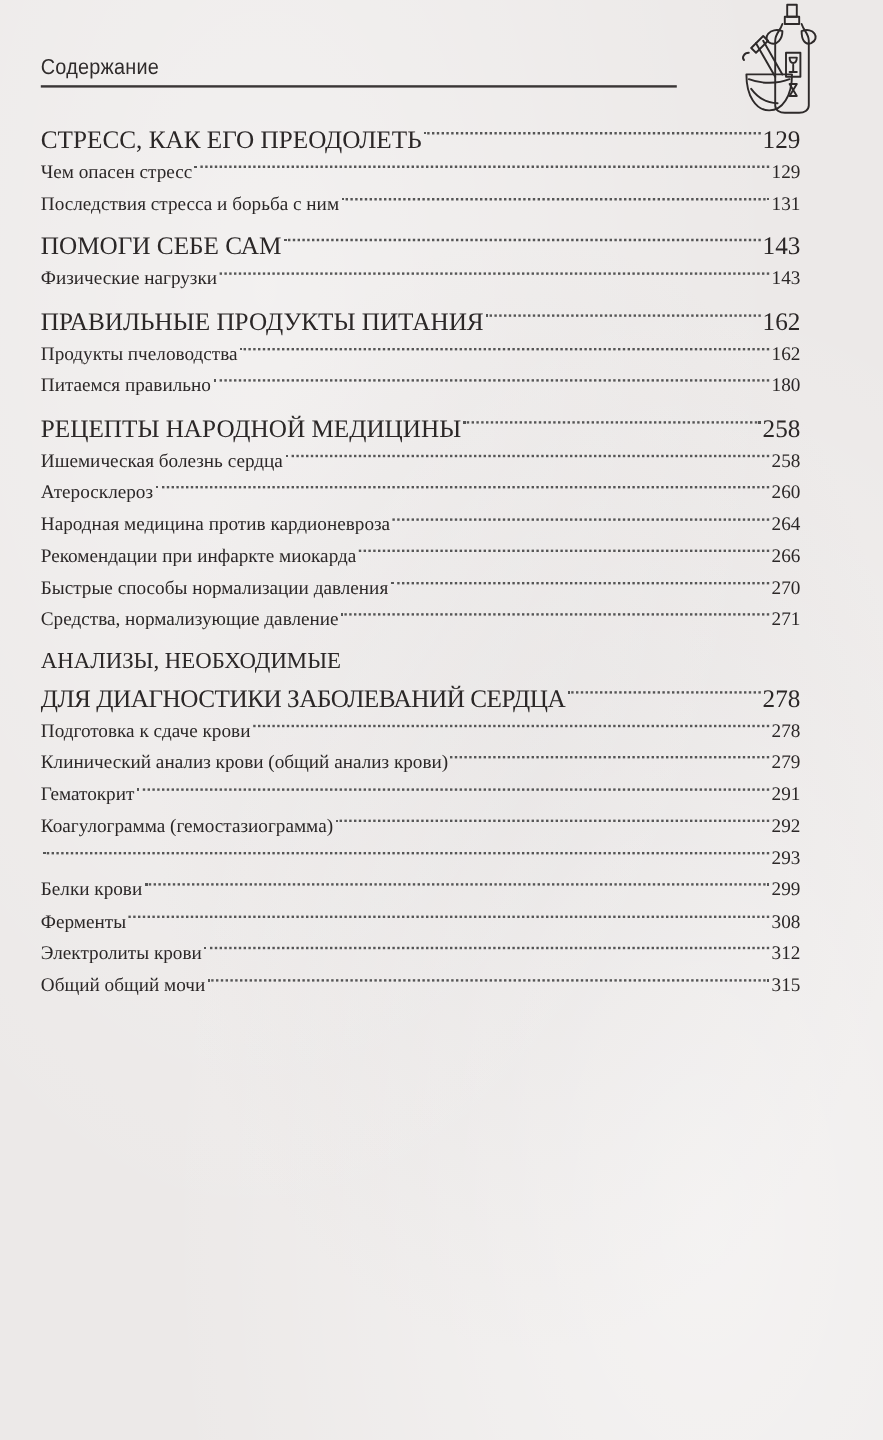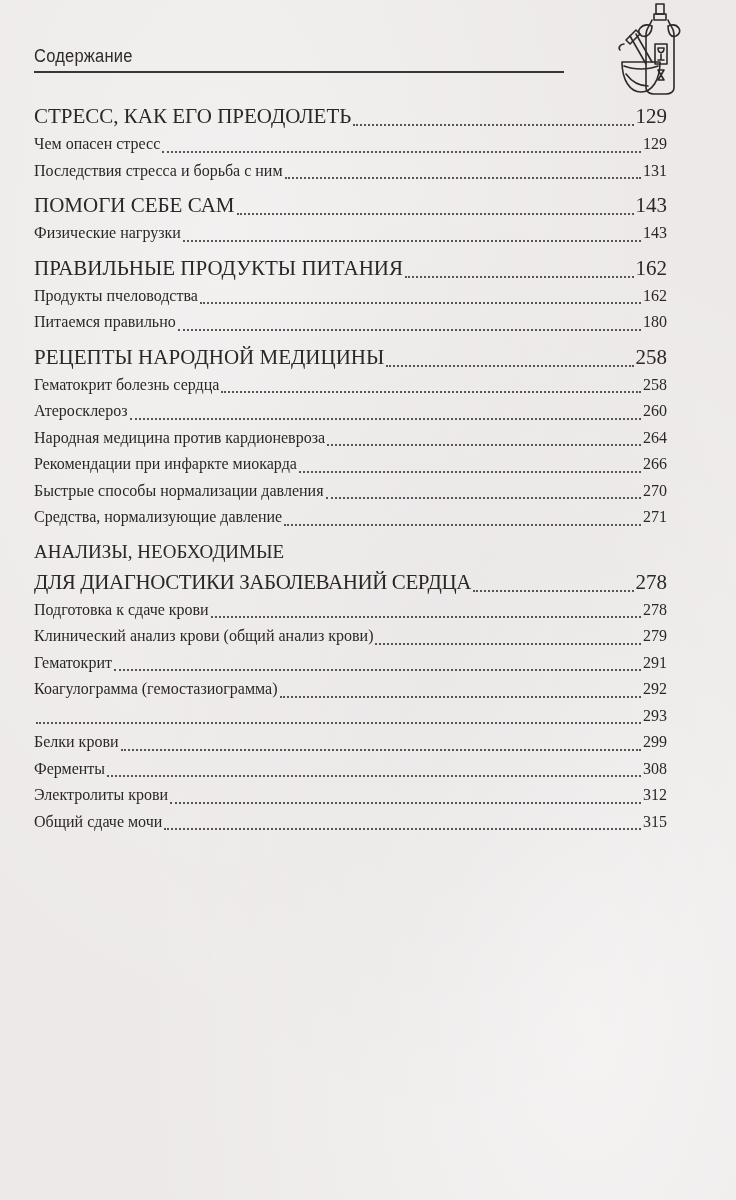--- a/index.html
+++ b/index.html
@@ -26,21 +26,21 @@
   .header-rule {
     position: absolute; left: 0; top: 71px; width: 530px; height: 1.5px; background: #3a3636;
   }
   .header-emblem {
     position: absolute; left: 530px; top: 0; width: 140px; height: 100px;
   }
   .toc {
     position: absolute; left: 34px; top: 101px; width: 633px;
   }
   .toc-row {
-    display: flex; align-items: flex-end; white-space: nowrap;
+    display: flex; align-items: center; white-space: nowrap;
   }
   .toc-row.chapter { font-size: 21px; line-height: 30px; }
   .toc-row.section { font-size: 16px; line-height: 26.5px; }
   .toc-row.chapter.gap { margin-top: 6px; }
   .toc-row.chapter-line1 { font-size: 19px; line-height: 30px; margin-top: 6px; }
   .toc-label { transform-origin: left; }
   .toc-dots {
     flex: 1 1 auto; overflow: hidden; margin: 0 2px;
     border-bottom: 2px dotted #555;
     position: relative; top: -5px; height: 0;
@@ -120,21 +120,21 @@
     <span class="toc-dots"></span>
     <span class="toc-page">180</span>
   </div>
 
   <div class="toc-row chapter gap">
     <span class="toc-label">РЕЦЕПТЫ НАРОДНОЙ МЕДИЦИНЫ</span>
     <span class="toc-dots"></span>
     <span class="toc-page">258</span>
   </div>
   <div class="toc-row section">
-    <span class="toc-label">Гематокрит болезнь сердца</span>
+    <span class="toc-label">Ишемическая болезнь сердца</span>
     <span class="toc-dots"></span>
     <span class="toc-page">258</span>
   </div>
   <div class="toc-row section">
     <span class="toc-label">Атеросклероз</span>
     <span class="toc-dots"></span>
     <span class="toc-page">260</span>
   </div>
   <div class="toc-row section">
     <span class="toc-label">Народная медицина против кардионевроза</span>
@@ -198,17 +198,17 @@
     <span class="toc-label">Ферменты</span>
     <span class="toc-dots"></span>
     <span class="toc-page">308</span>
   </div>
   <div class="toc-row section">
     <span class="toc-label">Электролиты крови</span>
     <span class="toc-dots"></span>
     <span class="toc-page">312</span>
   </div>
   <div class="toc-row section">
-    <span class="toc-label">Общий сдаче мочи</span>
+    <span class="toc-label">Общий общий мочи</span>
     <span class="toc-dots"></span>
     <span class="toc-page">315</span>
   </div>
 </div>
 
 </body></html>

